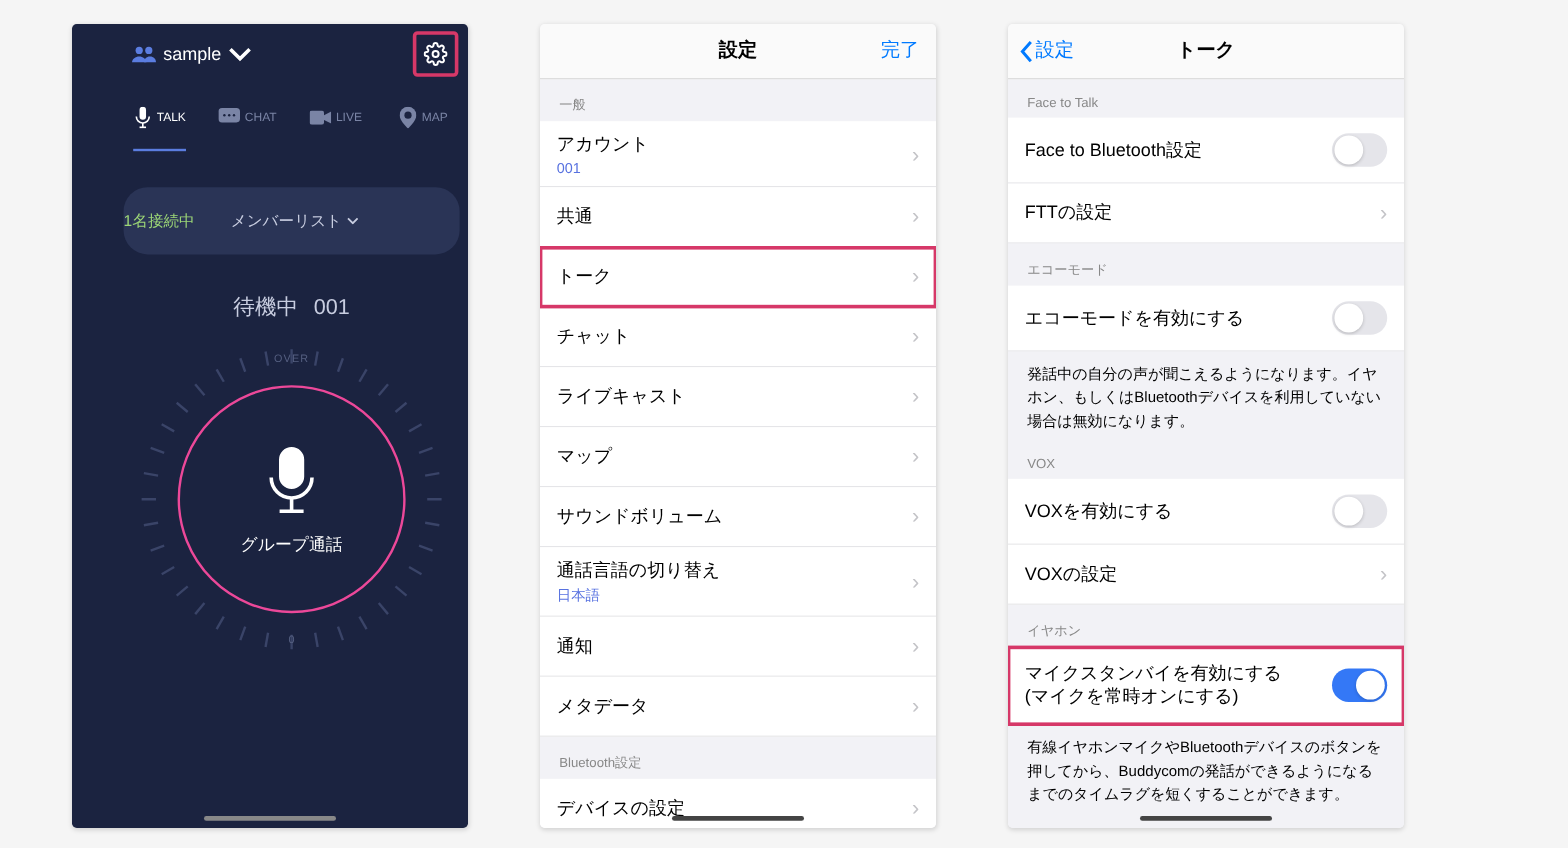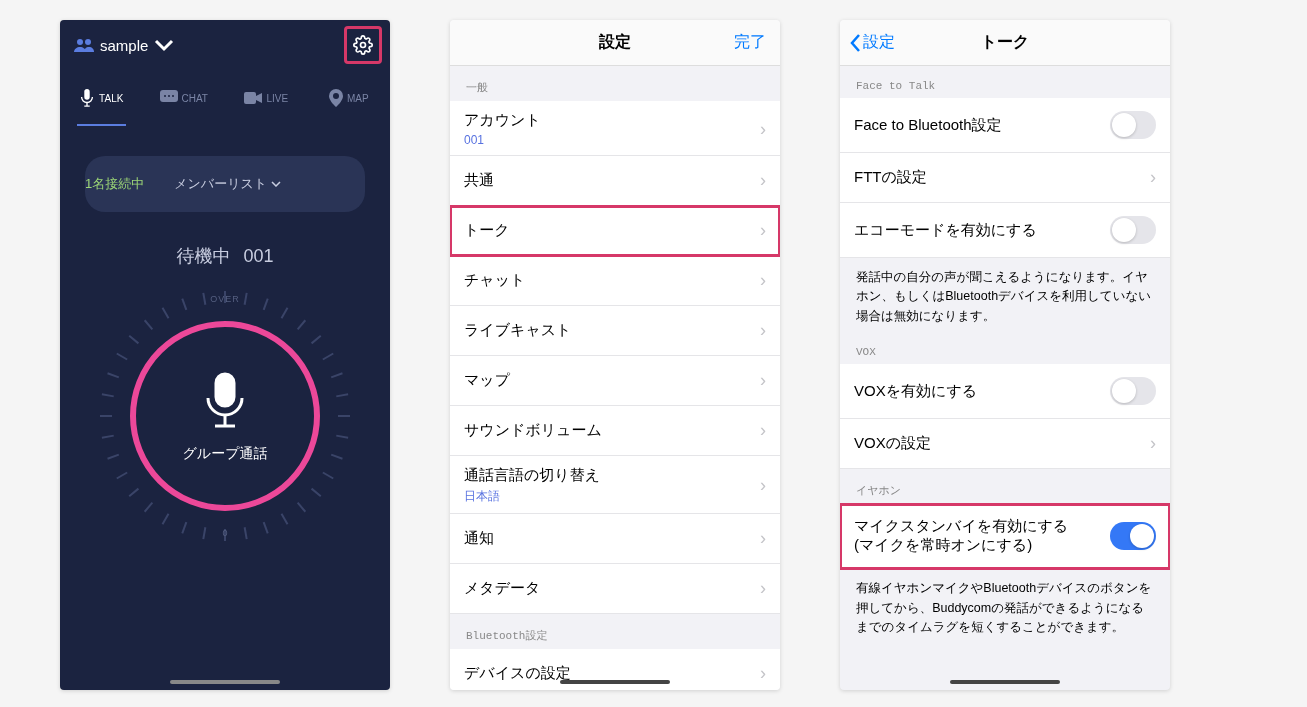--- a/index.html
+++ b/index.html
@@ -15,21 +15,21 @@
     width: 330px;
     height: 670px;
     background: #fff;
     border-radius: 4px;
     overflow: hidden;
     box-shadow: 0 1px 4px rgba(0,0,0,0.15);
     position: relative;
     flex-shrink: 0;
   }
   
-  .s1 { background: #1b2340; color: #fff; display: flex; flex-direction: column; }
+  .s1 { background: #1b2340; color: #fff; display: flex; flex-direction: column; padding-left: 36px; }
   .s1-header {
     height: 50px; display: flex; align-items: center; justify-content: space-between;
     padding: 0 8px 0 14px;
   }
   .s1-group { display: flex; align-items: center; gap: 6px; font-size: 15px; }
   .s1-group svg { width: 20px; height: 14px; }
   .gear-box {
     width: 38px; height: 38px; border: 3px solid #d63868; border-radius: 4px;
     display: flex; align-items: center; justify-content: center;
   }
@@ -51,21 +51,21 @@
   .s1-status { text-align: center; font-size: 18px; color: #c8cde0; margin-bottom: 18px; }
   .s1-status span { margin: 0 4px; }
   .s1-dial {
     width: 260px; height: 260px; margin: 0 auto; border-radius: 50%;
     position: relative; display: flex; align-items: center; justify-content: center;
   }
   .s1-ticks {
     position: absolute; inset: 0; border-radius: 50%;
   }
   .s1-circle {
-    width: 190px; height: 190px; border-radius: 50%; border: 6px solid #ec4899;
+    width: 190px; height: 190px; border-radius: 50%; border: 2px solid #ec4899;
     display: flex; flex-direction: column; align-items: center; justify-content: center; gap: 15px; text-align: center;
   }
   .s1-circle .label { font-size: 14px; }
   .over-label {
     position: absolute; top: 8px; left: 50%; transform: translateX(-50%);
     font-size: 9px; color: #555f80; letter-spacing: 1px;
   }
   .zero-label {
     position: absolute; bottom: 8px; left: 50%; transform: translateX(-50%);
     font-size: 9px; color: #555f80;
@@ -79,21 +79,21 @@
   
   .ios { background: #f2f2f6; display: flex; flex-direction: column; }
   .ios-nav {
     height: 46px; background: #fafafa; border-bottom: 1px solid #ddd;
     display: flex; align-items: center; justify-content: center; position: relative;
   }
   .ios-nav .title { font-size: 16px; font-weight: 600; color: #000; }
   .ios-nav .left { position: absolute; left: 10px; color: #007aff; font-size: 16px; display: flex; align-items: center; gap: 2px; }
   .ios-nav .right { position: absolute; right: 14px; color: #007aff; font-size: 16px; }
   .ios-section-h {
-    font-size: 11px; color: #888; padding: 14px 16px 6px; background: #f2f2f6; font-family: Liberation Mono, monospace;
+    font-size: 11px; color: #888; padding: 14px 16px 6px; background: #f2f2f6;
   }
   .ios-row {
     background: #fff; border-bottom: 1px solid #e5e5e8; padding: 13px 14px;
     display: flex; align-items: center; justify-content: space-between; font-size: 15px; color: #000;
     min-height: 50px;
   }
   .ios-row .main { flex: 1; }
   .ios-row .sub { font-size: 12px; color: #5872e0; margin-top: 3px; }
   .ios-row.tall { padding: 10px 14px 8px; }
   .ios-row.highlight { outline: 3px solid #d63868; outline-offset: -2px; position: relative; z-index: 2; }
@@ -332,20 +332,21 @@
     <div class="ios-section-h">Face to Talk</div>
     <div class="ios-row">
       <div class="main">Face to Bluetooth設定</div>
       <div class="toggle"></div>
     </div>
     <div class="ios-row">
       <div class="main">FTTの設定</div>
       <span class="chev">›</span>
     </div>
 
+    <div class="ios-section-h">エコーモード</div>
     <div class="ios-row">
       <div class="main">エコーモードを有効にする</div>
       <div class="toggle"></div>
     </div>
     <div class="ios-desc">発話中の自分の声が聞こえるようになります。イヤホン、もしくはBluetoothデバイスを利用していない場合は無効になります。</div>
 
     <div class="ios-section-h" style="padding-top:6px">VOX</div>
     <div class="ios-row">
       <div class="main">VOXを有効にする</div>
       <div class="toggle"></div>

